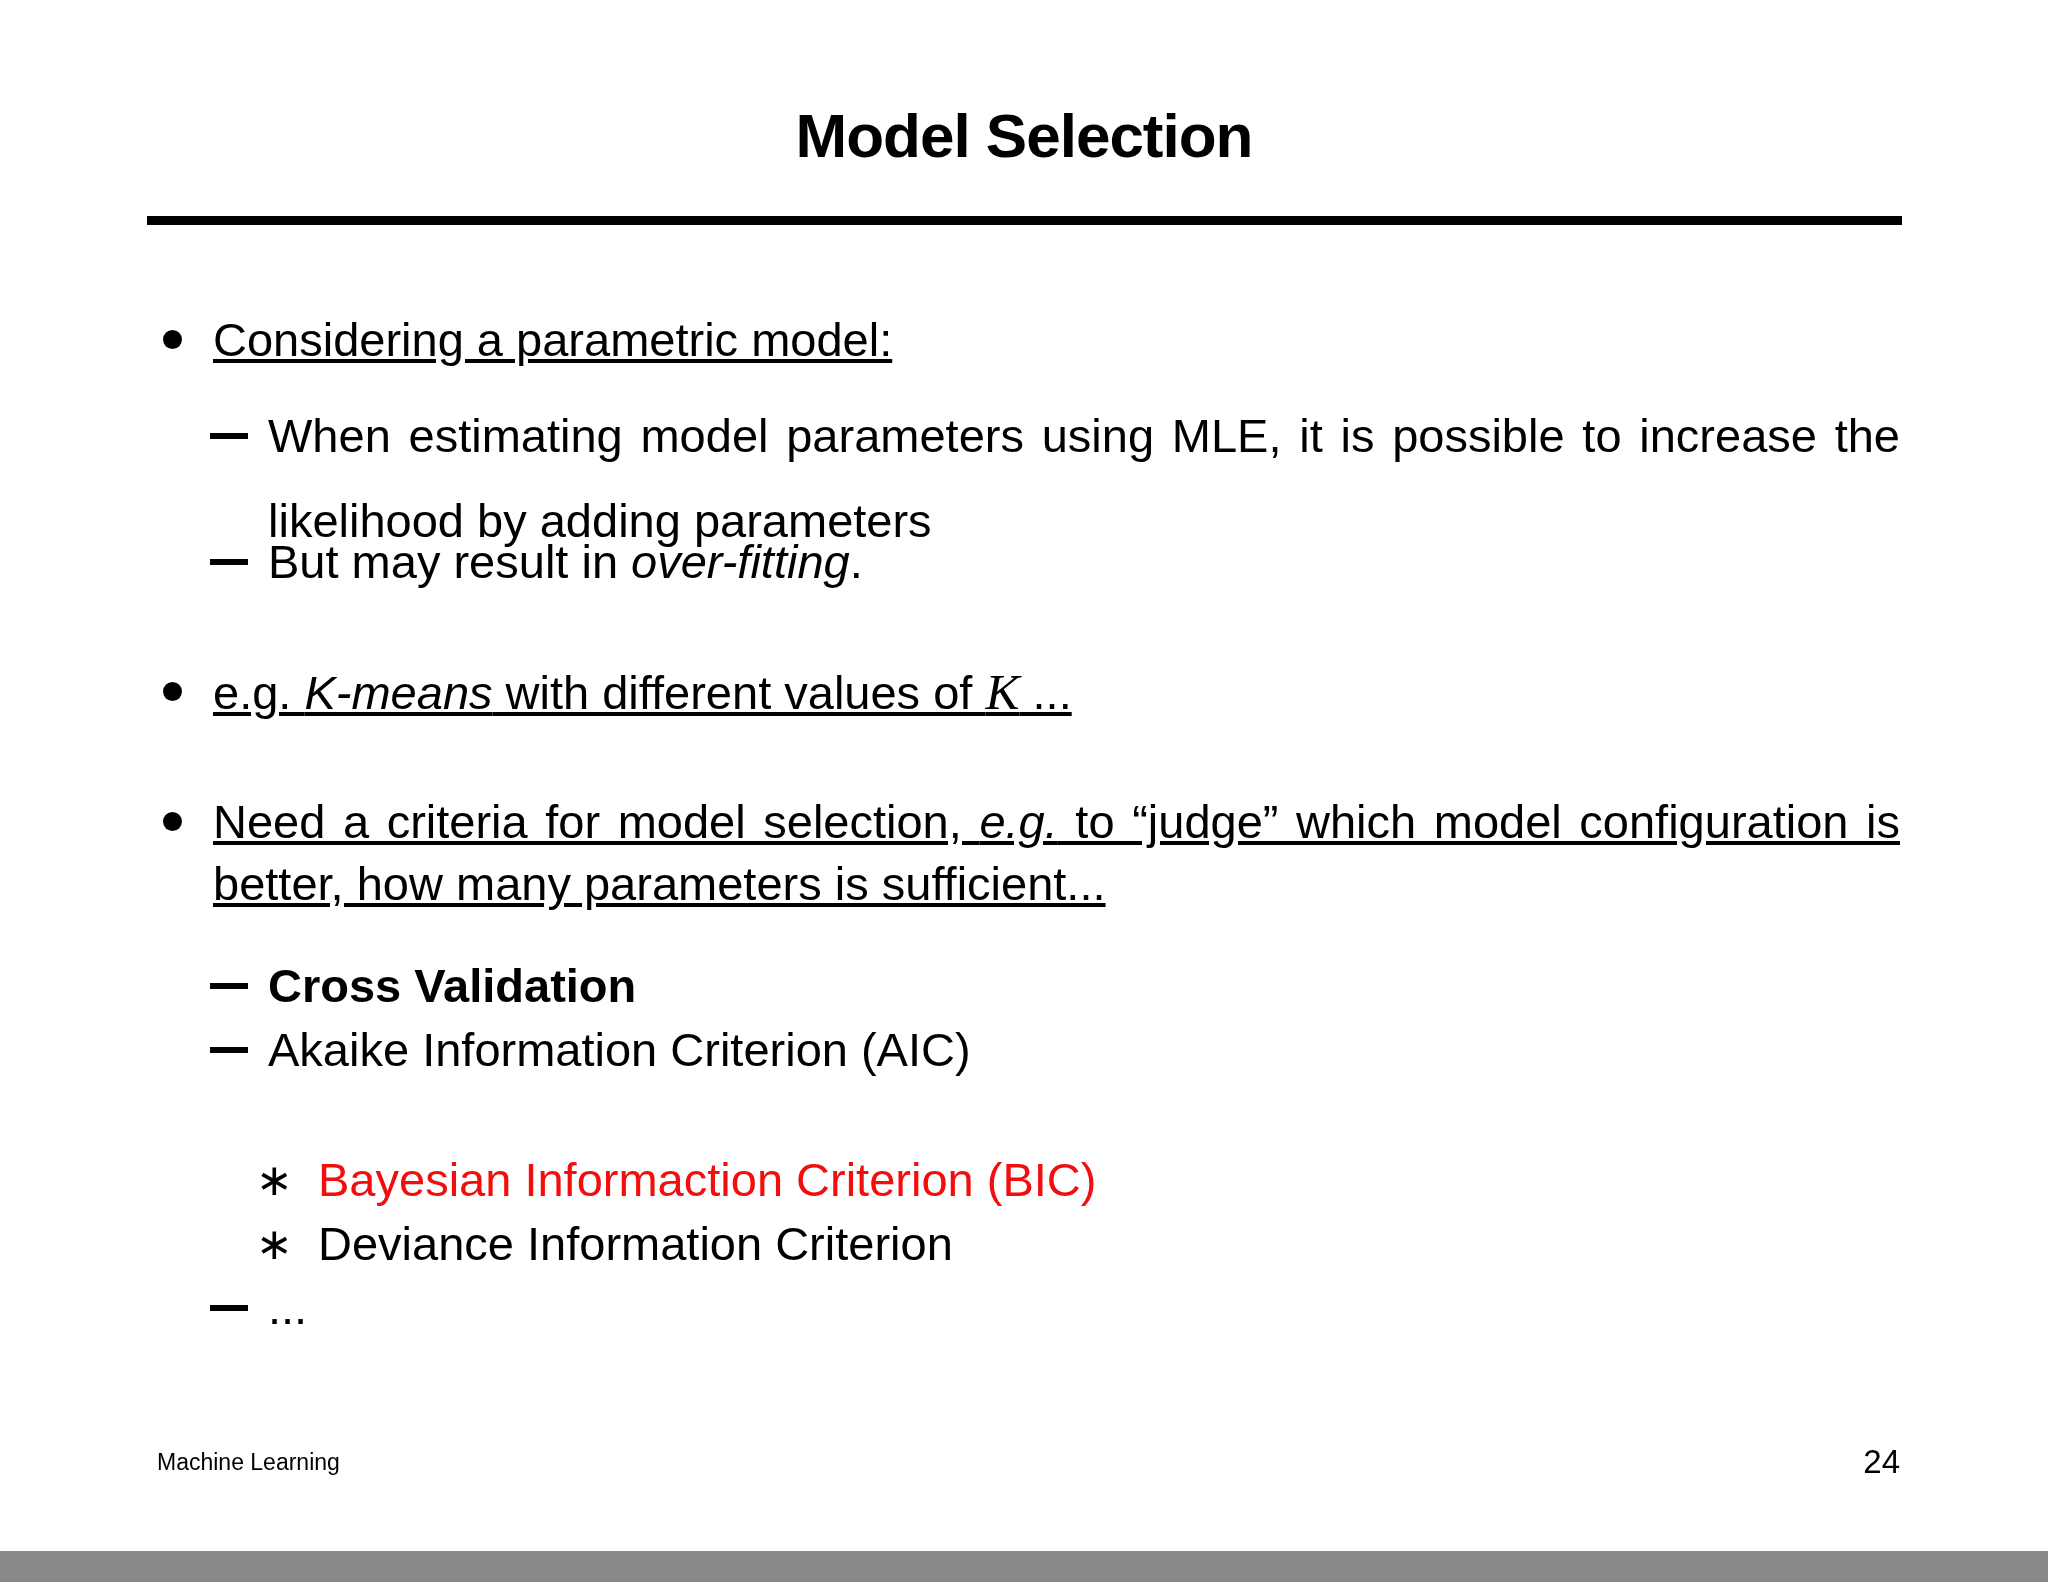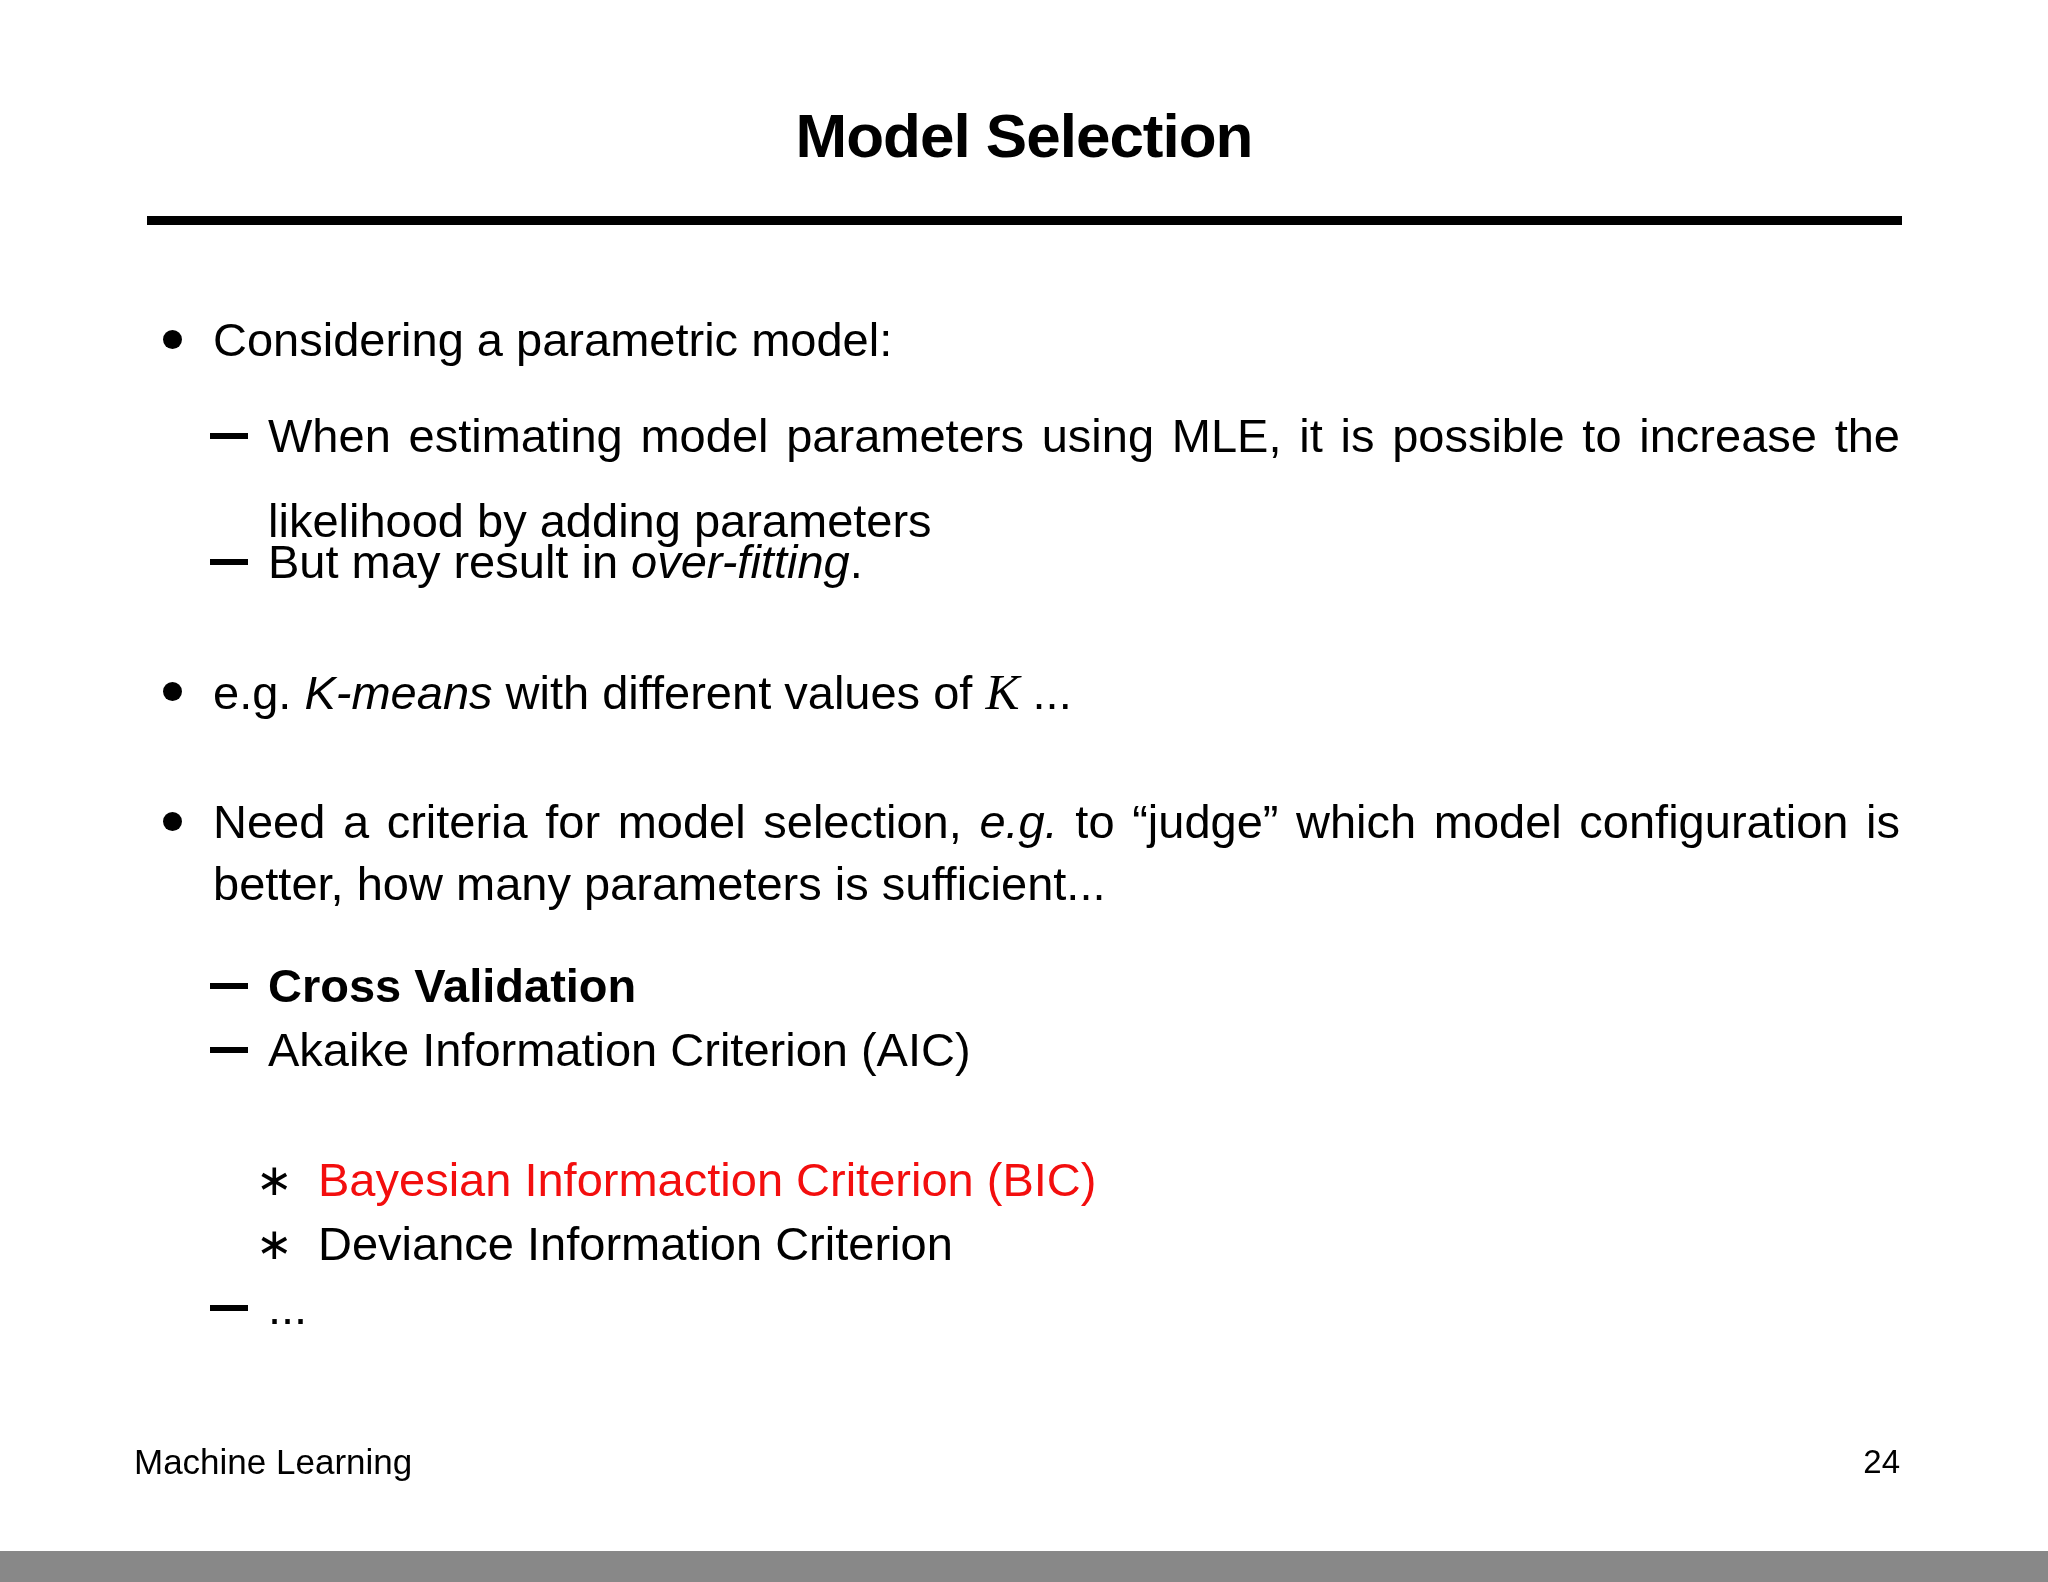--- a/index.html
+++ b/index.html
@@ -21,21 +21,21 @@
   .line {
     position:absolute; font-size:47px; line-height:66px;
     white-space:nowrap;
   }
   .line.justify {
     white-space:normal;
     text-align:justify;
     text-align-last:justify;
   }
   
-  .lv1 { left:213px; }
+  .lv1 { left:213px;text-decoration:underline; }
   .lv2 { left:268px; }
   .lv3 { left:318px; }
   .w1 { width:1687px; }   
   .w2 { width:1632px; }   
   
   .m-bullet {
     position:absolute; left:-50px; top:23px;
     width:19px; height:19px; border-radius:50%;
     background:#000000;
   }
@@ -45,22 +45,22 @@
   }
   .m-ast {
     position:absolute; left:-62px; top:0px;
     font-family:"DejaVu Sans", sans-serif;
     font-size:44px; line-height:66px; color:#000000;
   }
   .it { font-style:italic; }
   .math { font-family:"Liberation Serif", serif; font-style:italic; font-size:51px; }
   .red { color:#f30e0e; }
   .footer-left {
-    position:absolute; left:134px; top:1440px;
-    font-size:35px; line-height:44px;
+    position:absolute; left:157px; top:1440px;
+    font-size:23px; line-height:44px;
   }
   .footer-page {
     position:absolute; right:148px; top:1440px;
     font-size:33px; line-height:44px; text-align:left;
   }
 </style>
 </head>
 <body>
 
 <div class="slide">

